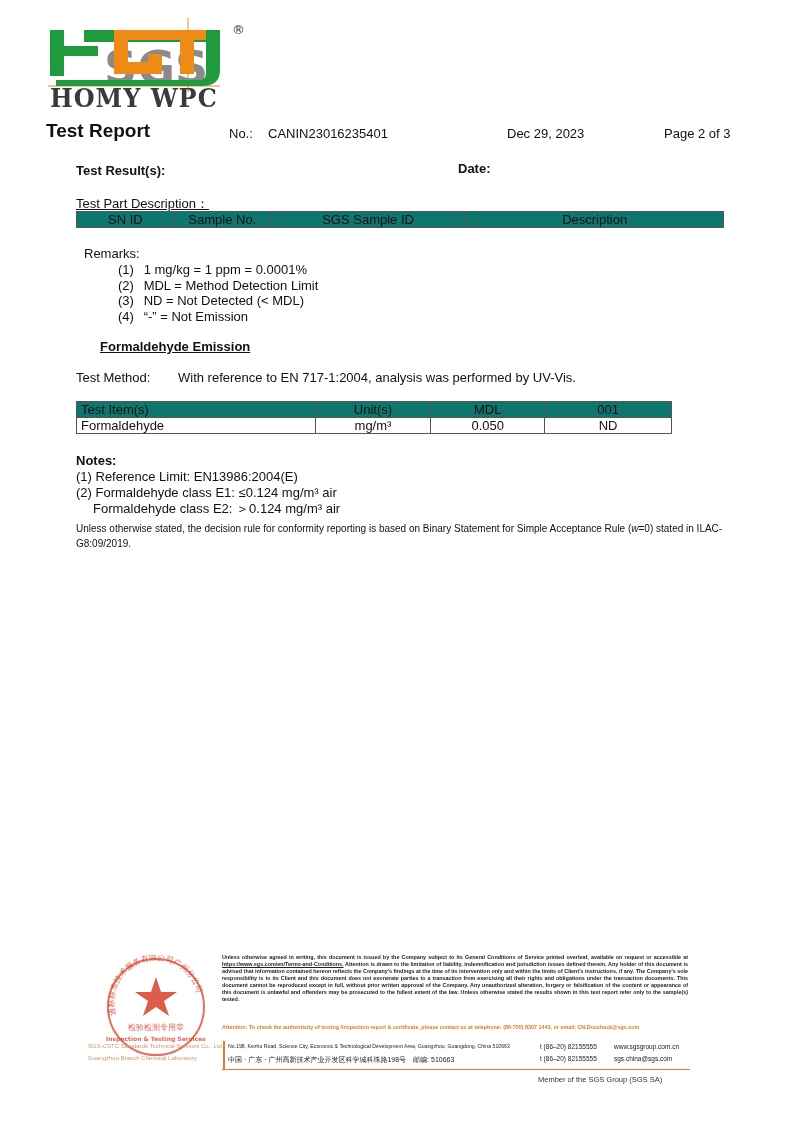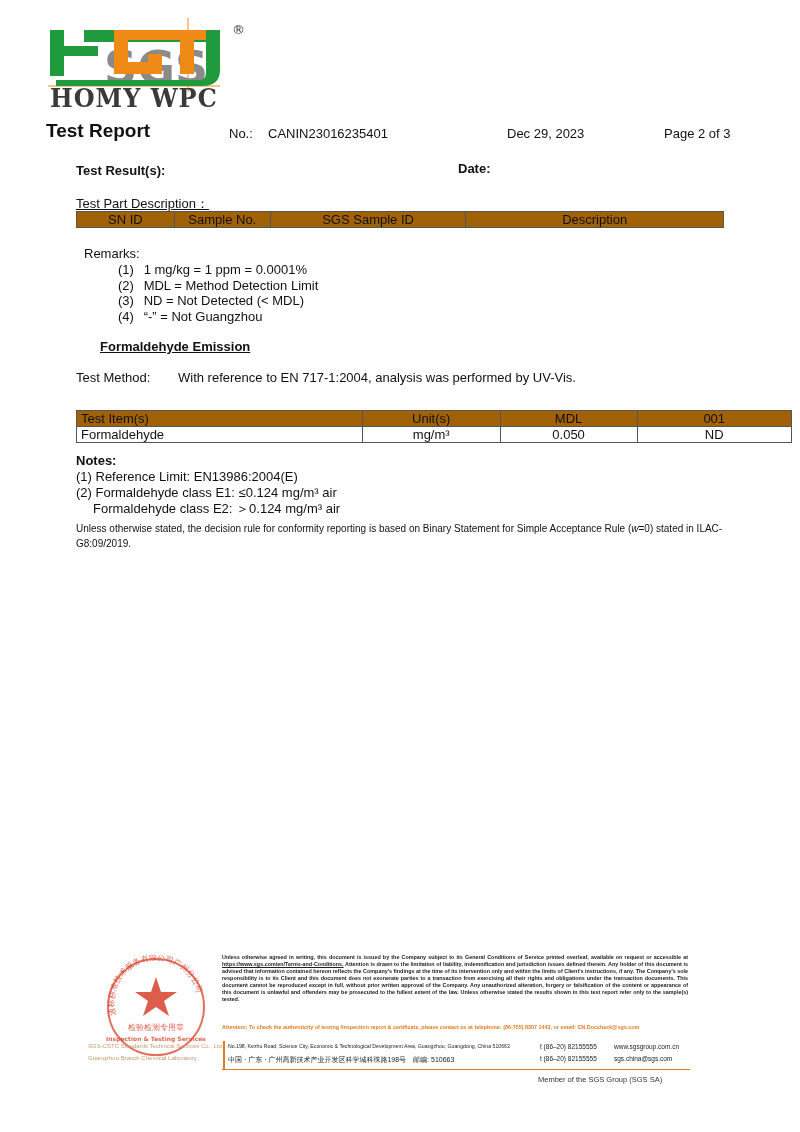--- a/index.html
+++ b/index.html
@@ -16,23 +16,23 @@
   .hdr-no-val { position: absolute; left: 268px; top: 126px; font-size: 13px; }
   .hdr-date-label { position: absolute; left: 458px; top: 126px; font-weight: bold; font-size: 13px; margin-top: 35px; }
   .hdr-date-val { position: absolute; left: 507px; top: 126px; font-size: 13px; }
   .hdr-page { position: absolute; left: 664px; top: 126px; font-size: 13px; }
 
   .sec-title { position: absolute; left: 76px; top: 163px; font-weight: bold; font-size: 13px; }
   .tpd-label { position: absolute; left: 76px; top: 195px; font-size: 13px; text-decoration: underline; }
 
   table.grid { position: absolute; border-collapse: collapse; font-size: 13px; }
   table.grid td { border: 1px solid #555; padding: 0 4px; height: 16px; line-height: 15px; text-align: center; }
-  table.grid tr.head td { background: #a16207; }
+  table.grid tr.head td { background: #0f766e; }
   .t1 { left: 76px; top: 211px; width: 648px; }
-  .t2 { left: 76px; top: 401px; width: 716px; margin-top: 9px; }
+  .t2 { left: 76px; top: 401px; width: 596px; }
   .t2 td.left { text-align: left; }
 
   .remarks-label { position: absolute; left: 84px; top: 246px; font-size: 13px; }
   .remarks { position: absolute; left: 118px; top: 262px; font-size: 13px; line-height: 15.5px; }
   .remarks .num { display: inline-block; width: 22px; }
 
   .fe-title { position: absolute; left: 76px; top: 339px; font-weight: bold; font-size: 13px; text-decoration: underline; padding-left: 24px; }
   .tm-label { position: absolute; left: 76px; top: 370px; font-size: 13px; }
   .tm-val { position: absolute; left: 178px; top: 370px; font-size: 13px; }
 
@@ -108,21 +108,21 @@
     <td>Description</td>
   </tr>
 </tbody>
   </table>
 
 <div class="remarks-label">Remarks:</div>
 <div class="remarks">
   <div><span class="num">(1)</span> <span>1 mg/kg = 1 ppm = 0.0001%</span></div>
   <div><span class="num">(2)</span> <span>MDL = Method Detection Limit</span></div>
   <div><span class="num">(3)</span> <span>ND = Not Detected (&lt; MDL)</span></div>
-  <div><span class="num">(4)</span> <span>“-” = Not Guangzhou</span></div>
+  <div><span class="num">(4)</span> <span>“-” = Not Emission</span></div>
 </div>
 
 <div class="fe-title">Formaldehyde Emission</div>
 <div class="tm-label">Test Method:</div>
 <div class="tm-val">With reference to EN 717-1:2004, analysis was performed by UV-Vis.</div>
 
 <table class="grid t2">
   <colgroup>
       <col style="width:259px">
       <col style="width:125px">

